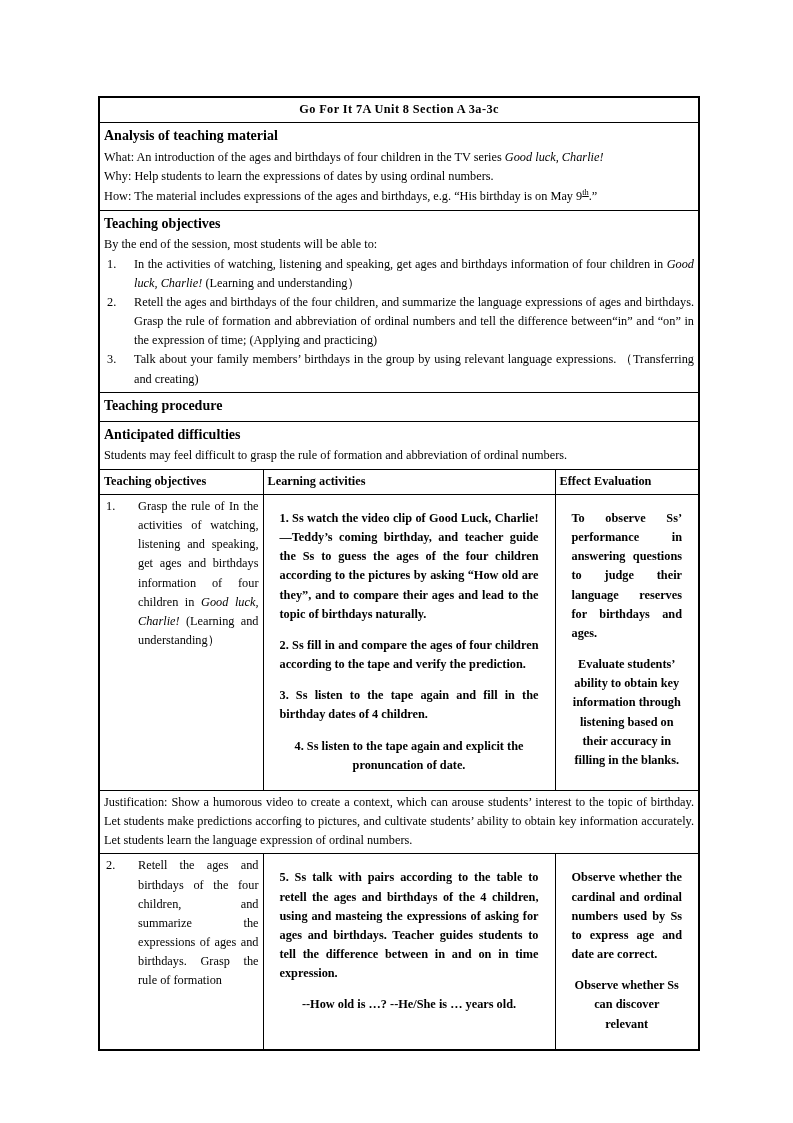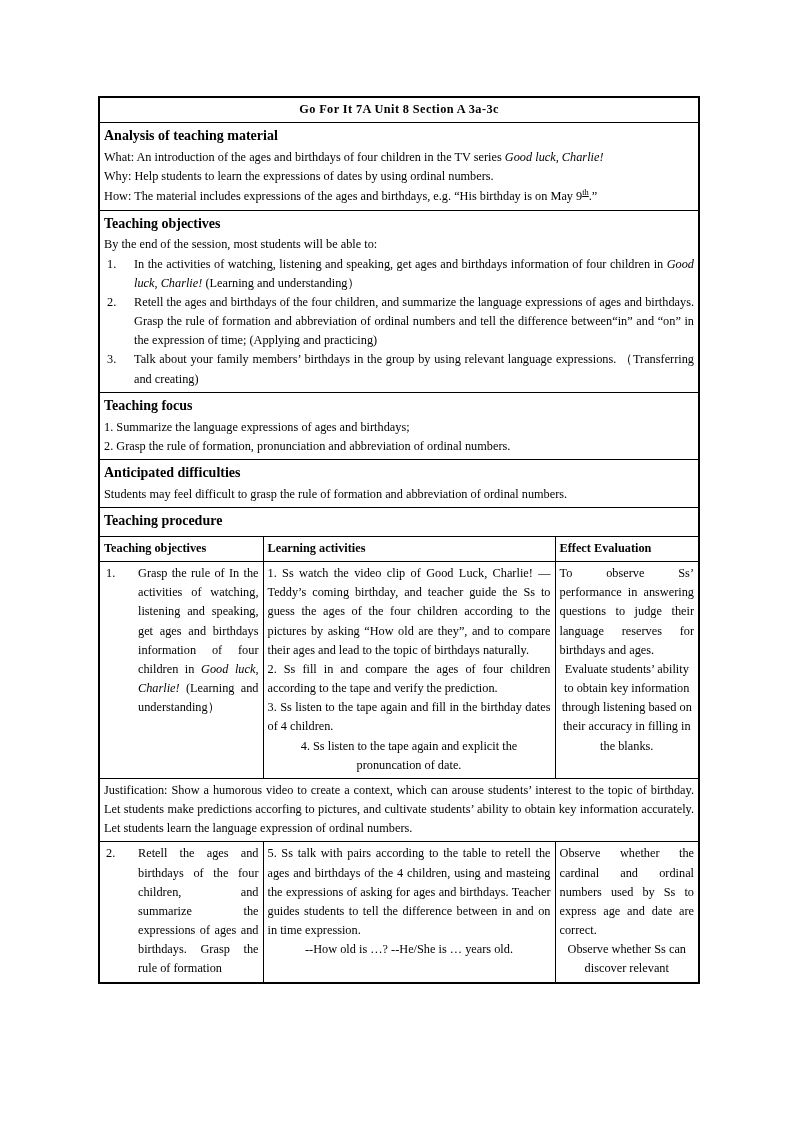--- a/index.html
+++ b/index.html
@@ -99,21 +99,22 @@
   
   .col-head {
     font-weight: bold;
     font-size: 12.6px;
   }
   .cell-just {
     text-align: justify;
     text-justify: inter-word;
   }
   .cell-just p {
-    margin: 0;
+    margin: 12px;
+    font-weight: bold;
   }
   .cell-just p:last-child { text-align: center; }
 
   .numbered {
     position: relative;
     padding-left: 34px;
     text-align: justify;
     text-justify: inter-word;
   }
   .numbered > .n {
@@ -170,38 +171,31 @@
           <li class="obj-item">
             <span class="obj-num">2.</span><span>Retell the ages and birthdays of the four children, and summarize the language expressions of ages and birthdays. Grasp the rule of formation and abbreviation of ordinal numbers and tell the difference between“in” and “on” in the expression of time; (Applying and practicing)</span>
           </li>
           <li class="obj-item">
             <span class="obj-num">3.</span><span>Talk about your family members’ birthdays in the group by using relevant language expressions. （Transferring and creating)</span>
           </li>
         </ul>
       </td>
     </tr>
 
-    <tr>
-      <td colspan="3">
-        <span class="section-head">Teaching focus</span>
-        <span class="line">1. Summarize the language expressions of ages and birthdays;</span>
-        <span class="line">2. Grasp the rule of formation, pronunciation and abbreviation of ordinal numbers.</span>
+
+    <tr>
+      <td colspan="3">
+        <span class="section-head">Teaching procedure</span>
       </td>
     </tr>
 
     <tr>
       <td colspan="3">
         <span class="section-head">Anticipated difficulties</span>
         <span class="line">Students may feel difficult to grasp the rule of formation and abbreviation of ordinal numbers.</span>
-      </td>
-    </tr>
-
-    <tr>
-      <td colspan="3">
-        <span class="section-head">Teaching procedure</span>
       </td>
     </tr>
 
     <tr>
       <td class="col-head">Teaching objectives</td>
       <td class="col-head">Learning activities</td>
       <td class="col-head">Effect Evaluation</td>
     </tr>
 
     <tr>

